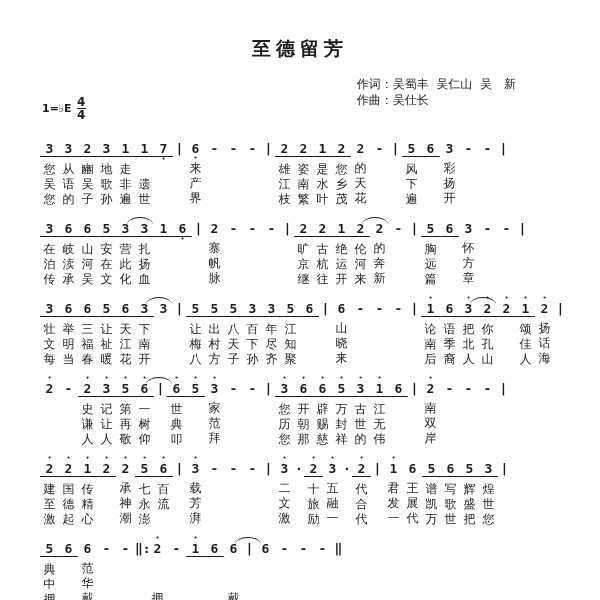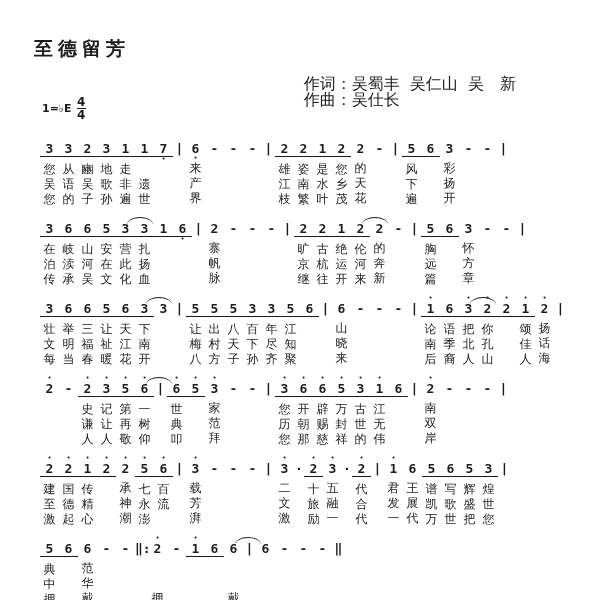--- a/index.html
+++ b/index.html
@@ -8,20 +8,21 @@
     width:600px;height:600px;
     margin:0 auto;
     background:#ffffff;
     font-family:"DejaVu Sans","Liberation Sans",sans-serif;
     color:#1c1c1c;
     box-sizing:border-box;
     padding:36px 34px 0 34px;
     overflow:hidden;
   }
   .title{
+    text-align:center;
     font-size:19px;
     font-weight:bold;
     letter-spacing:5px;
     margin:0 0 14px 0;
   }
   .meta-row{
     display:flex;
     justify-content:space-between;
     align-items:flex-start;
     padding:0 50px 0 8px;
@@ -29,21 +30,21 @@
   }
   .keysig{
     display:flex;align-items:center;
     font-size:11px;font-weight:bold;margin-top:21px;
   }
   .meter{
     display:inline-flex;flex-direction:column;align-items:center;
     font-size:12px;line-height:10px;font-weight:bold;margin-left:5px;
   }
   .meter-line{width:9px;border-top:1px solid #1c1c1c;margin:1px 0;}
-  .credits{font-size:16px;line-height:16px;}
+  .credits{font-size:12px;line-height:16px;}
   .credits div{white-space:pre;}
   
   .system{
     display:flex;
     align-items:flex-start;
     margin-bottom:9px;
     padding-left:6px;
   }
   .cell{
     position:relative;

